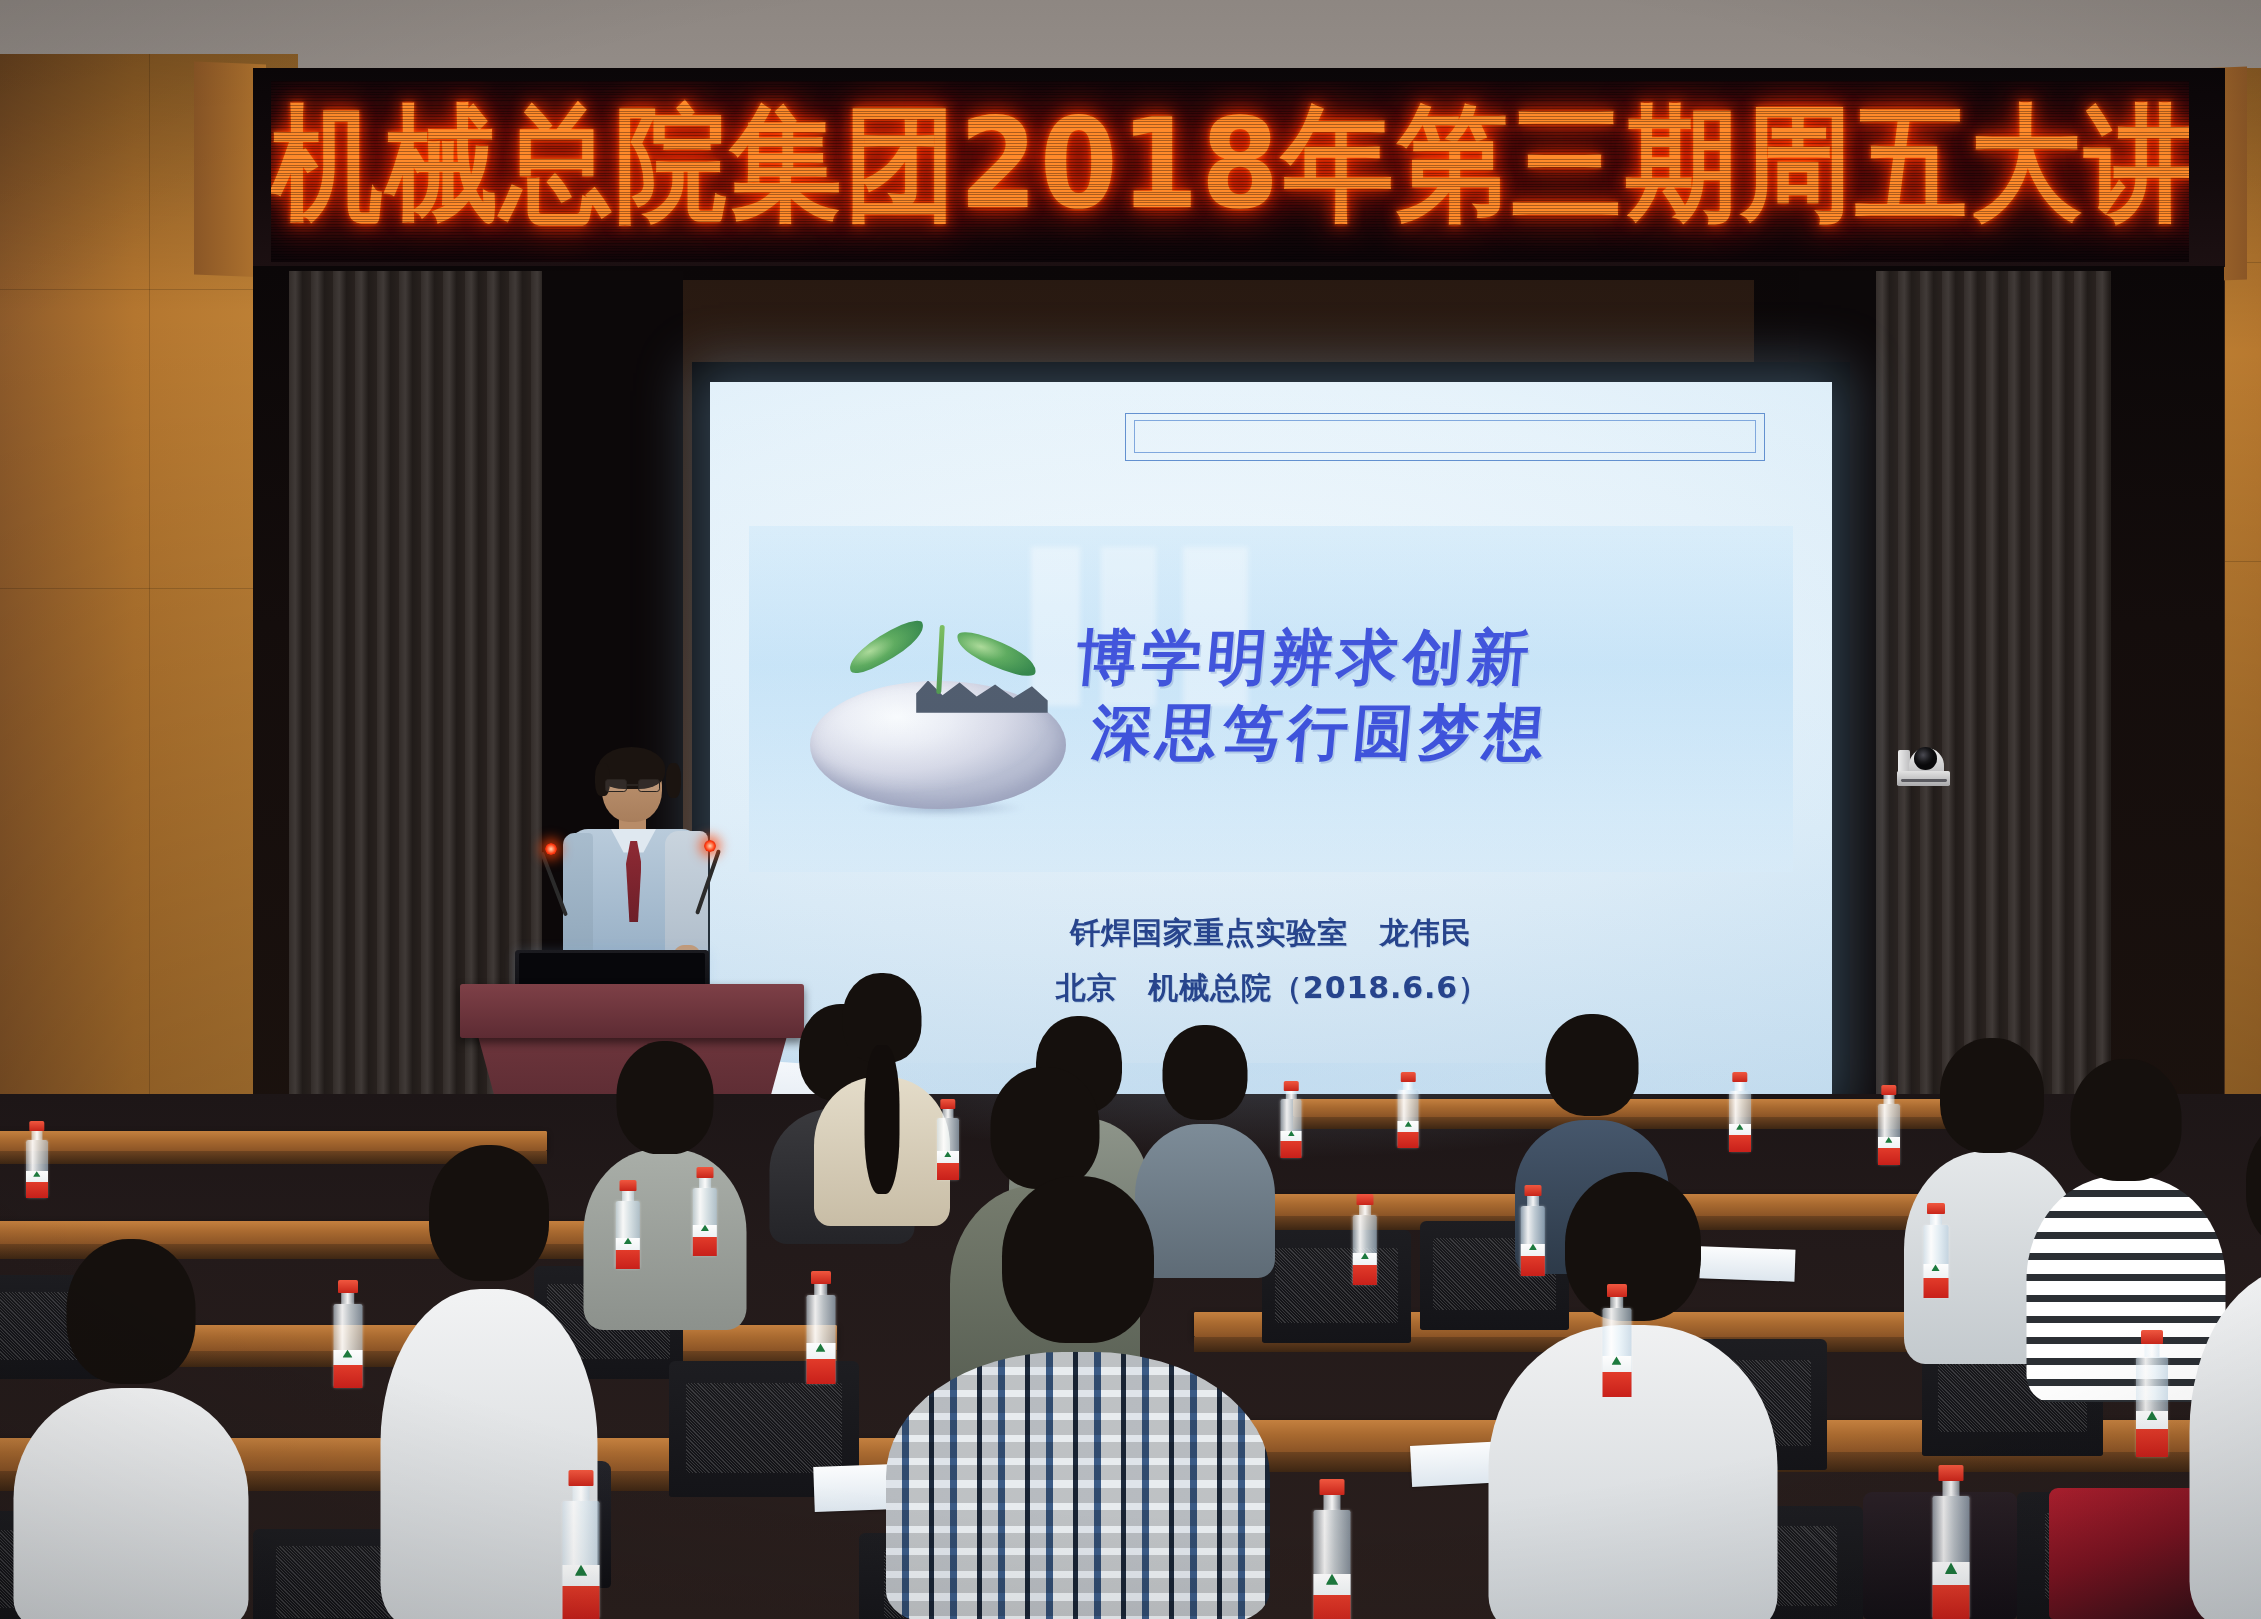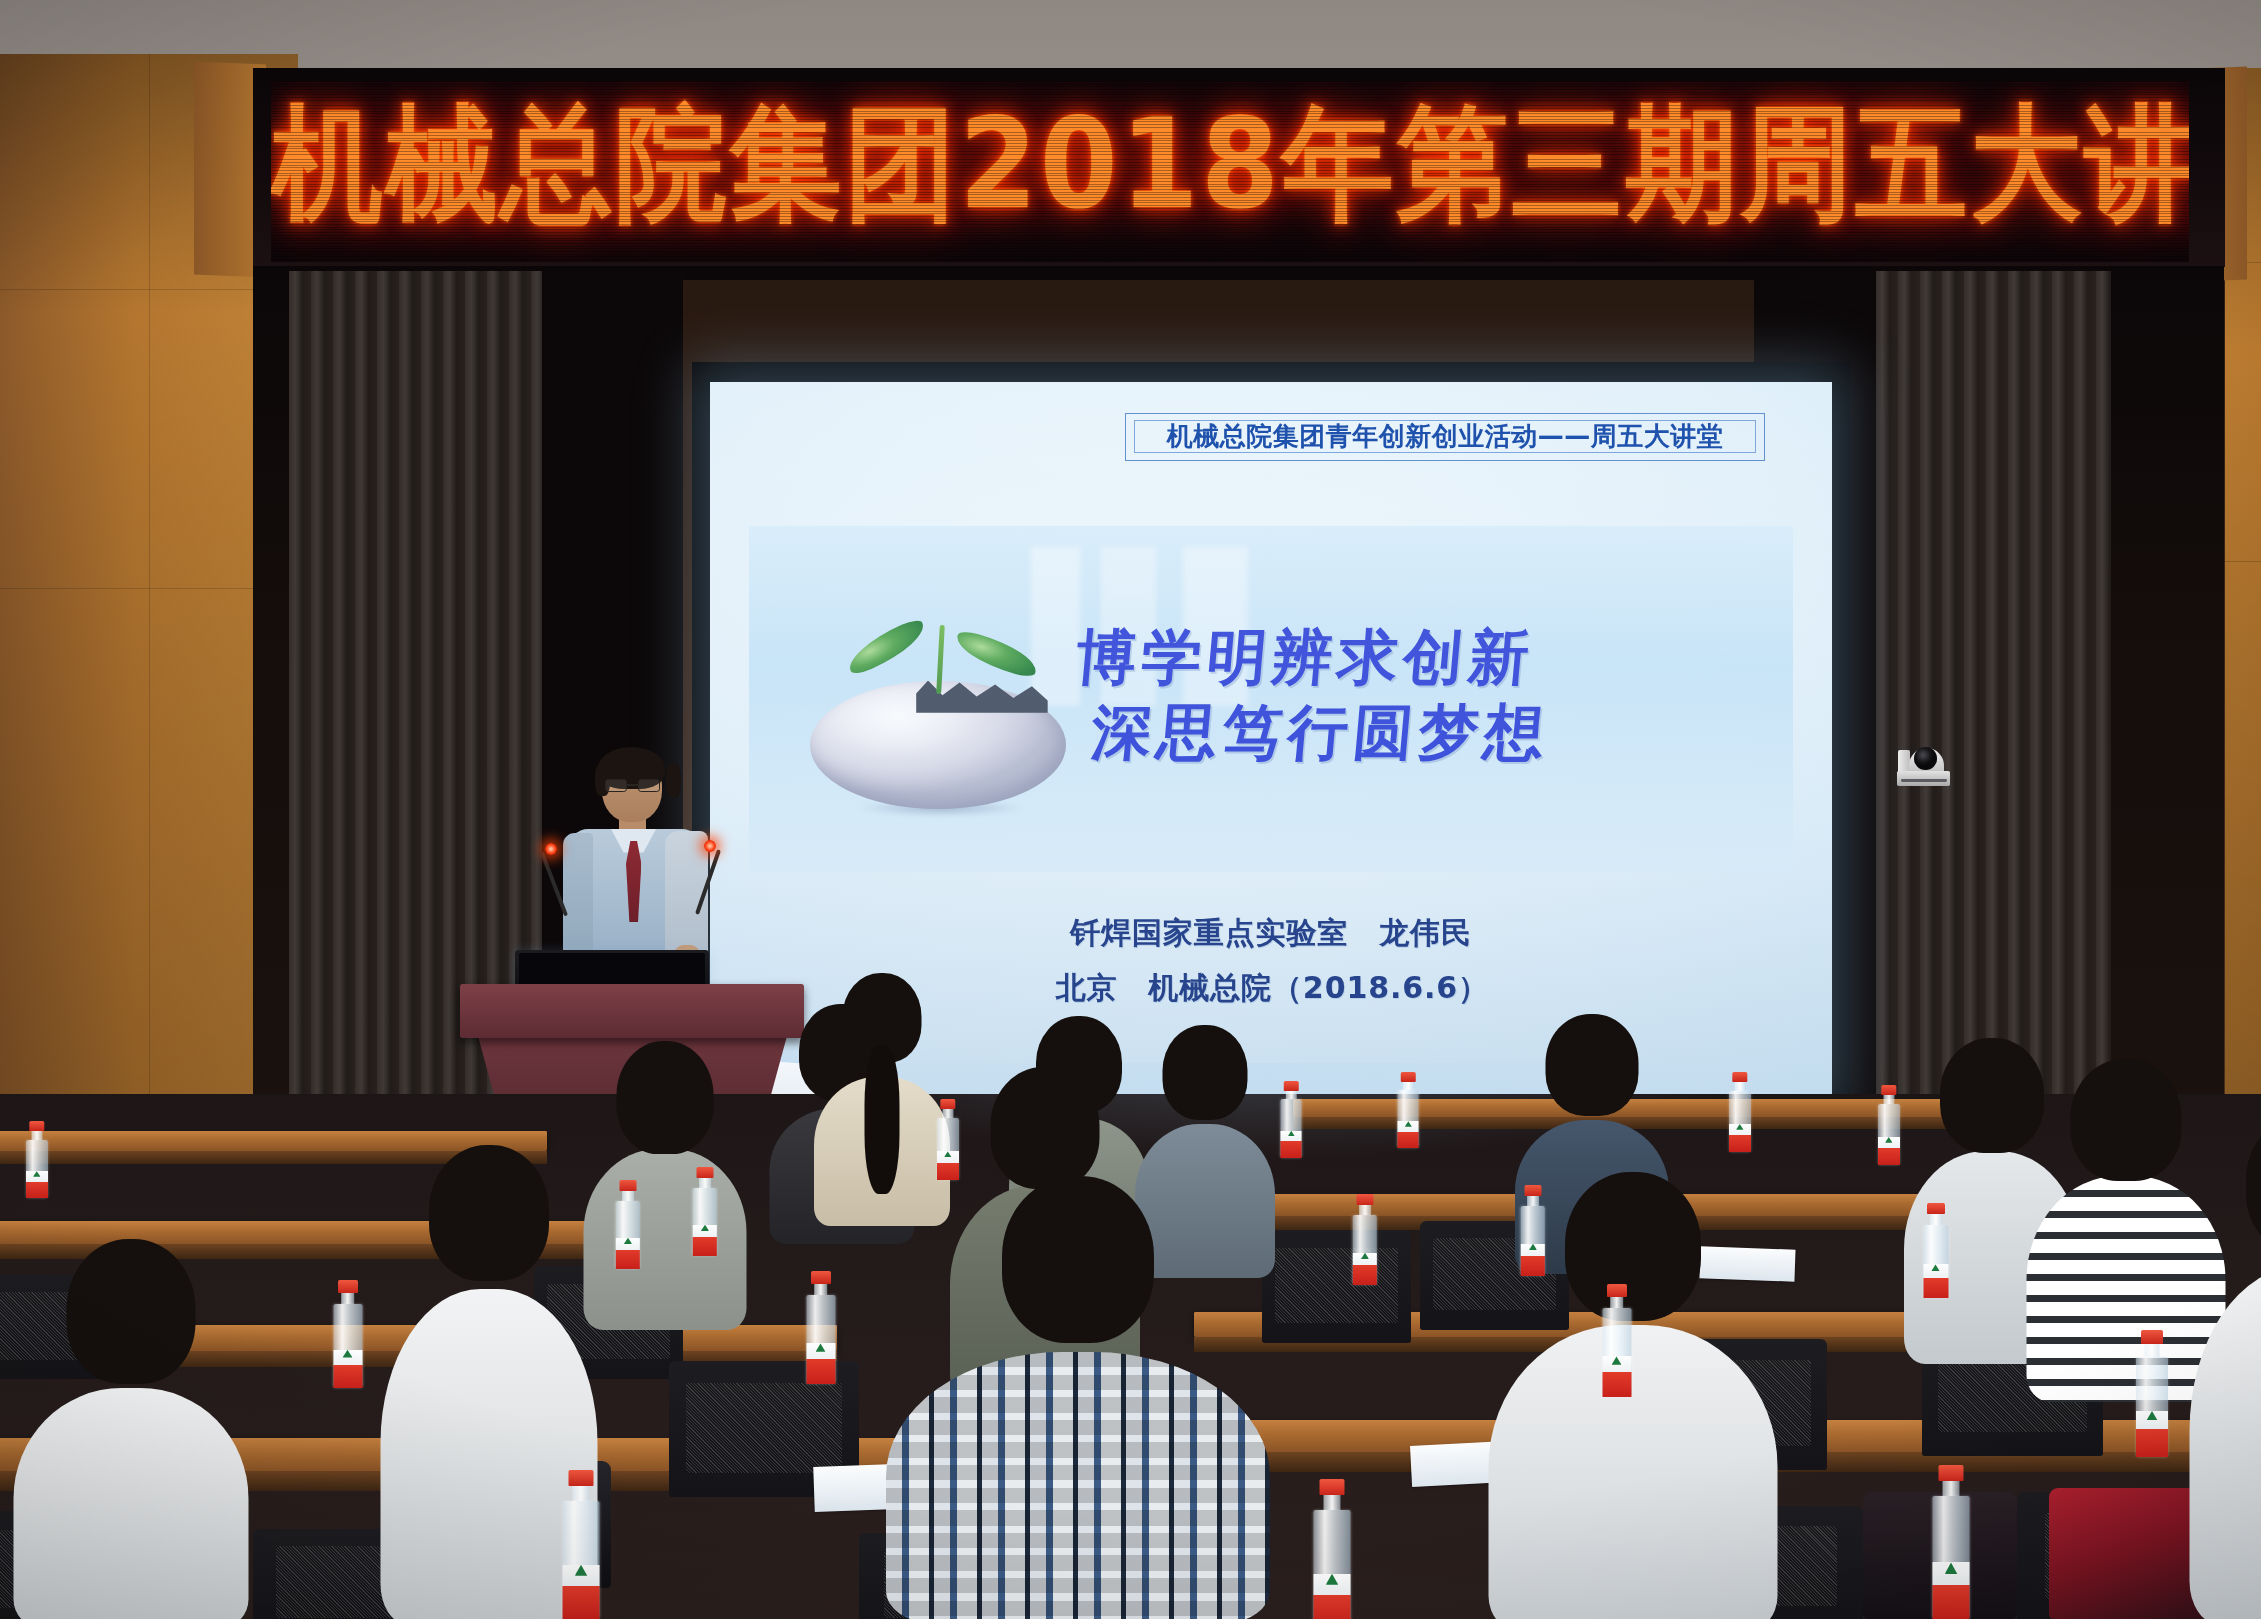--- a/index.html
+++ b/index.html
@@ -426,21 +426,20 @@
   <div class="curtain-dark l"></div>
   <div class="curtain-dark r"></div>
   <div class="curtain l"></div>
   <div class="curtain r"></div>
 
   <div class="screen-shadow"></div>
   <div class="screen">
 
     <div class="slide-headerbox">
       <div class="slide-headerbox-in"></div>
-      <div class="slide-header-text">机械总院集团青年创新创业活动——周五大讲堂</div>
     </div>
 
     <div class="slide-band">
       <div class="city-ghost"></div>
 
       <div class="egg-wrap">
         <div class="egg-shadow"></div>
         <div class="egg"></div>
         <div class="crack"></div>
         <div class="stem"></div>

